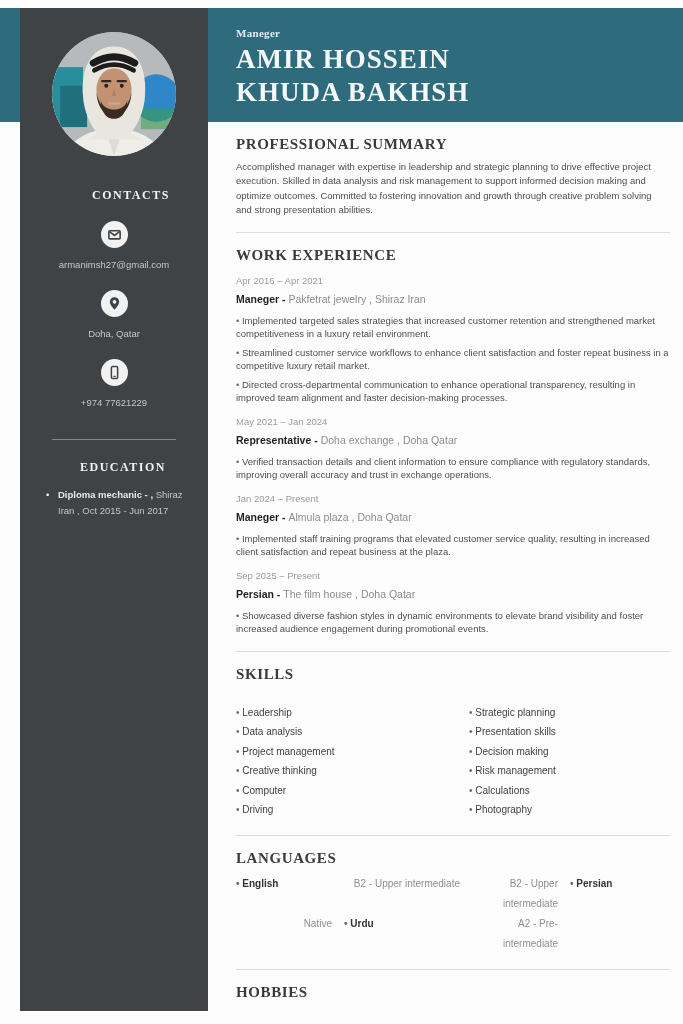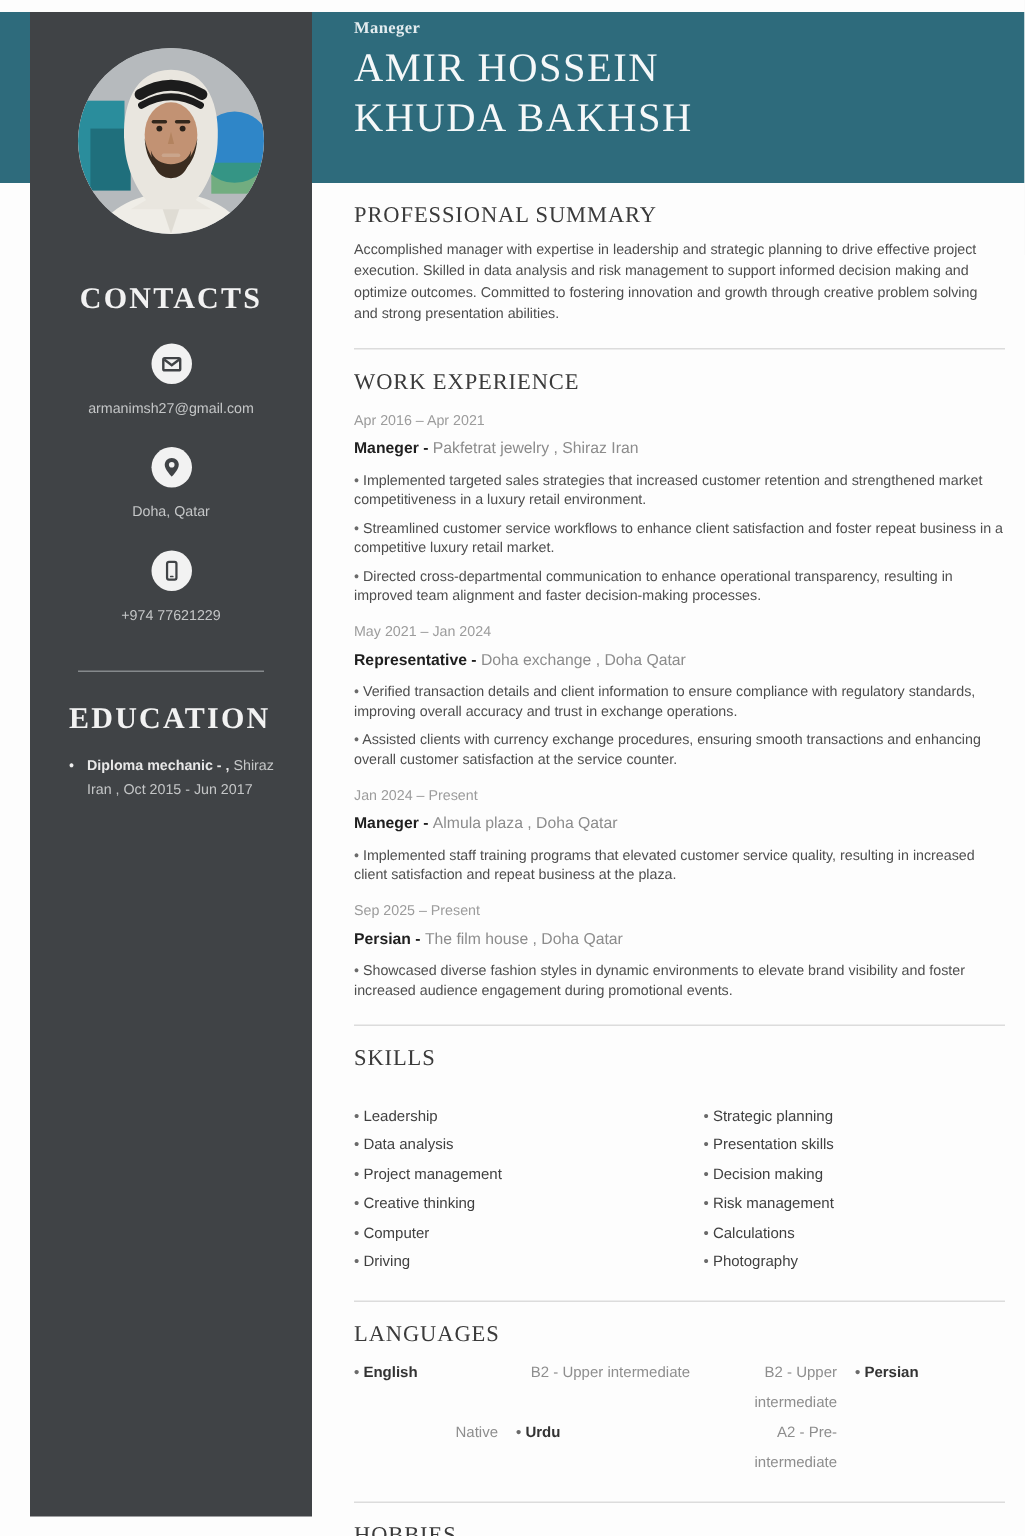--- a/index.html
+++ b/index.html
@@ -10,42 +10,42 @@
     -webkit-font-smoothing:antialiased;
     overflow:hidden;
   }
   .page{position:absolute;inset:0;background:#fdfdfd;}
 
   
   .teal-band{
     position:absolute;left:0;top:8px;width:683px;height:114px;
     background:#2e6b7c;
   }
-  .header-text{position:absolute;left:236px;top:13px;color:#ffffff;}
+  .header-text{position:absolute;left:236px;top:27px;color:#ffffff;}
   .header-role{
     font-family:"Liberation Serif", serif;font-weight:bold;
     font-size:11px;color:#e3ecef;letter-spacing:.3px;margin-bottom:4px;
   }
   .header-name{
-    font-family:"Liberation Serif", serif;font-weight:normal;
+    font-family:"Liberation Serif", serif;font-weight:bold;
     font-size:27px;line-height:1.23;letter-spacing:1px;color:#f5f8f9;
   }
 
   
   .sidebar{
     position:absolute;left:20px;top:8px;width:188px;height:1003px;
     background:#404346;color:#c9cbcc;
   }
   .avatar{
     width:124px;height:124px;border-radius:50%;overflow:hidden;
     margin:24px auto 0;background:#b9bdc0;display:block;
   }
   .sb-heading{
     font-family:"Liberation Serif", serif;font-weight:bold;
-    color:#f2f2f2;font-size:20px;letter-spacing:1.5px;
+    color:#f2f2f2;font-size:12px;letter-spacing:1.5px;padding-left:34px;
   }
   .contacts-title{text-align:center;margin-top:32px;}
   .contact-item{text-align:center;margin-top:18px;}
   .icon-badge{
     width:27px;height:27px;border-radius:50%;background:#f2f2f2;
     display:inline-flex;align-items:center;justify-content:center;
   }
   .icon-badge svg{display:block;}
   .contact-value{
     font-size:9.5px;color:#c4c6c7;margin:9px 18px 0;line-height:1.6;
@@ -59,21 +59,21 @@
   .edu-item{
     font-size:9.5px;line-height:1.75;color:#c4c6c7;
     margin:0 16px 0 26px;position:relative;padding-left:12px;
   }
   .edu-item .bullet{position:absolute;left:0;top:0;color:#f0f0f0;}
   .edu-degree{font-weight:bold;color:#e8e8e8;}
 
   
   .main{position:absolute;left:236px;top:136px;width:434px;}
   .sec-heading{
-    font-family:"Liberation Serif", serif;font-weight:normal;
+    font-family:"Liberation Serif", serif;font-weight:bold;
     font-size:15px;color:#3a3a3a;letter-spacing:.6px;margin:0 0 7px 0;
   }
   .divider{border:none;border-top:1px solid #dcdcdc;margin:15px 0 14px;}
   .summary-text{
     font-size:9.5px;color:#4e4e4e;line-height:1.5;margin:0;
   }
   .job{margin-top:11px;}
   .job-dates{font-size:9.5px;color:#9c9c9c;margin:0 0 7px 0;}
   .job-titleline{font-size:10.5px;margin:0 0 9px 0;}
   .job-role{font-weight:bold;color:#1f1f1f;}
@@ -215,21 +215,20 @@
       <p class="job-bullet">Directed cross-departmental communication to enhance operational transparency, resulting in improved team alignment and faster decision-making processes.</p>
     </div>
 
     <div class="job">
       <p class="job-dates">May 2021 – Jan 2024</p>
       <p class="job-titleline">
         <span class="job-role">Representative - </span>
         <span class="job-company">Doha exchange , Doha Qatar</span>
       </p>
       <p class="job-bullet">Verified transaction details and client information to ensure compliance with regulatory standards, improving overall accuracy and trust in exchange operations.</p>
-      <p class="job-bullet">Assisted clients with currency exchange procedures, ensuring smooth transactions and enhancing overall customer satisfaction at the service counter.</p>
     </div>
 
     <div class="job">
       <p class="job-dates">Jan 2024 – Present</p>
       <p class="job-titleline">
         <span class="job-role">Maneger - </span>
         <span class="job-company">Almula plaza , Doha Qatar</span>
       </p>
       <p class="job-bullet">Implemented staff training programs that elevated customer service quality, resulting in increased client satisfaction and repeat business at the plaza.</p>
     </div>

